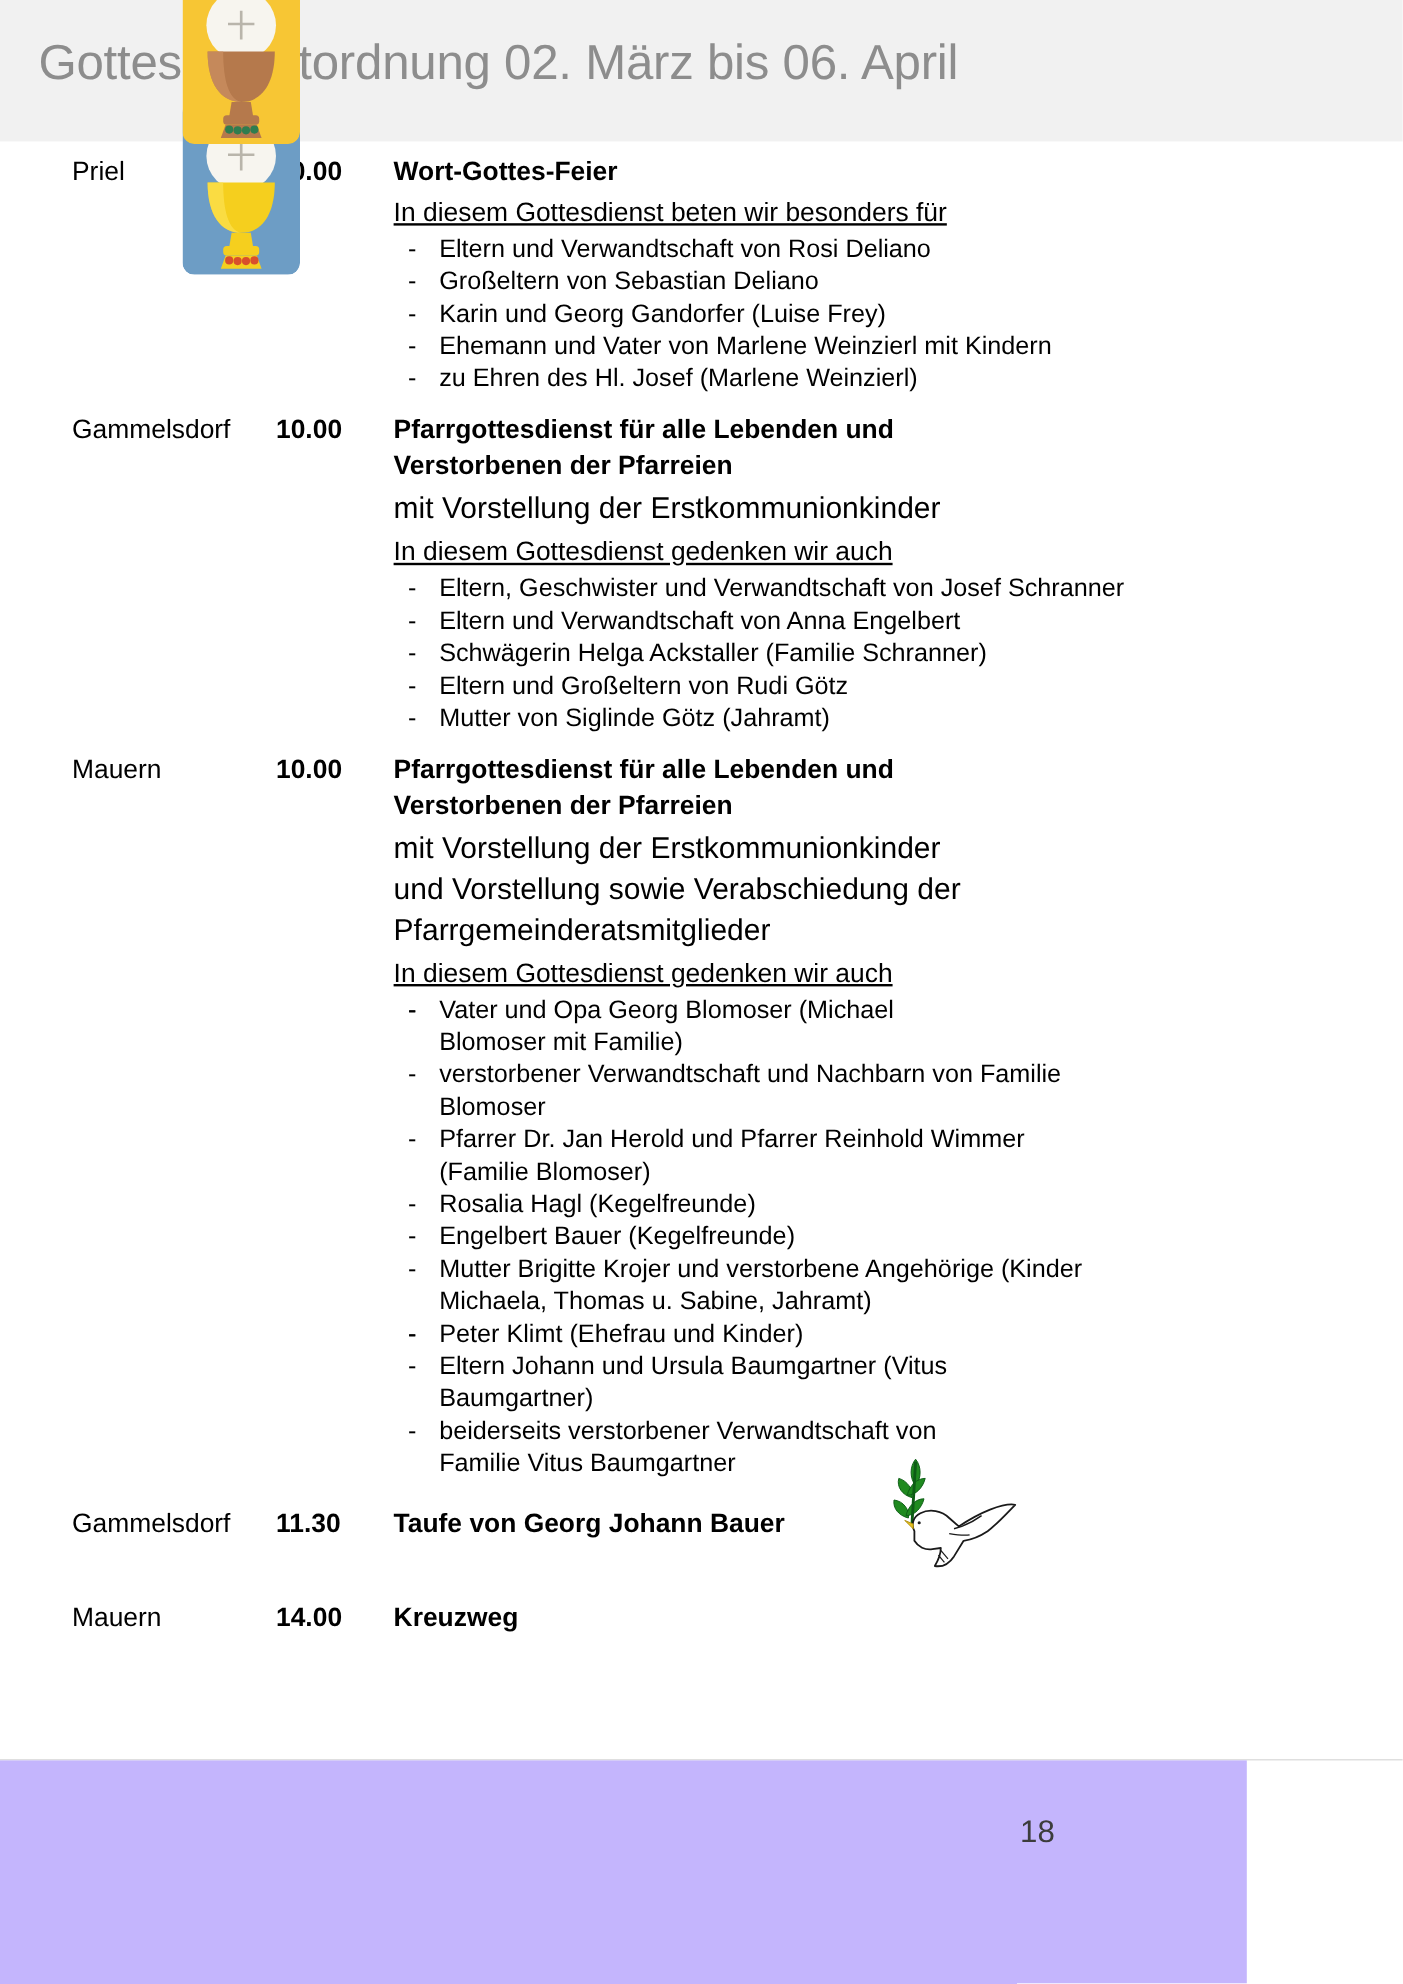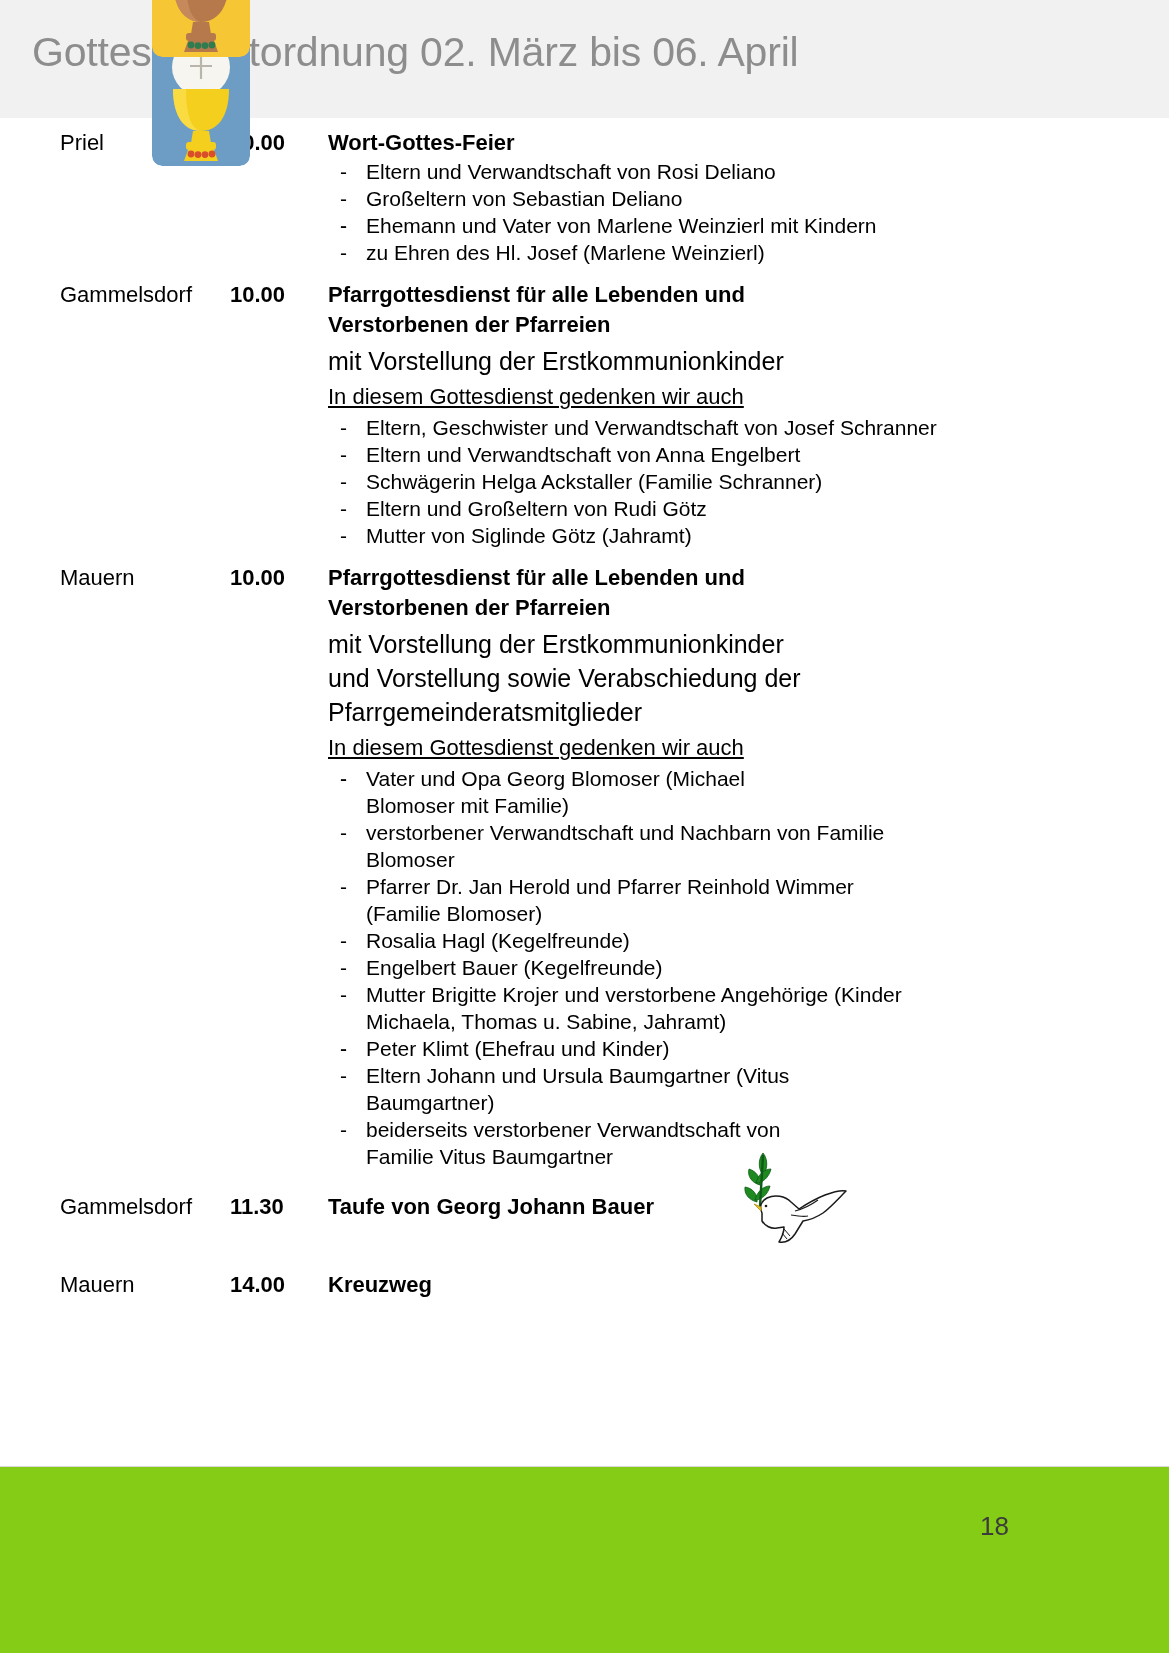--- a/index.html
+++ b/index.html
@@ -145,23 +145,23 @@
     height: 96px;
     display: inline-block;
     vertical-align: top;
   }
 
   
   .footer-band {
     position: absolute;
     left: 0;
     top: 1467px;
-    width: 1169px;
+    width: 1039px;
     height: 186px;
-    background: #84cc16;
+    background: #c4b5fd;
   }
   .page-number {
     position: absolute;
     right: 160px;
     top: 44px;
     font-size: 26px;
     color: #3c3c3c;
   }
   .divider-line {
     position: absolute;
@@ -180,24 +180,27 @@
 </div>
 
 <div class="content">
 
   <div class="service" style="padding-top:10px;">
     <div class="service-head">
       <div class="col-place">Priel</div>
       <div class="col-time">10.00</div>
       <div class="col-body">
         <div class="svc-title">Wort-Gottes-Feier</div>
+        <div class="intro-wrap">
+          <span class="svc-intro">In diesem Gottesdienst beten wir besonders für</span>
+        </div>
         <ul class="svc-list">
           <li><span class="dash">-</span><span>Eltern und Verwandtschaft von Rosi Deliano</span></li>
           <li><span class="dash">-</span><span>Großeltern von Sebastian Deliano</span></li>
-          <li><span class="dash">-</span></li>
+          <li><span class="dash">-</span><span>Karin und Georg Gandorfer (Luise Frey)</span></li>
           <li style="max-width:545px;"><span class="dash">-</span><span>Ehemann und Vater von Marlene Weinzierl mit Kindern</span></li>
           <li><span class="dash">-</span><span>zu Ehren des Hl. Josef (Marlene Weinzierl)</span></li>
         </ul>
       </div>
     </div>
   </div>
 
   <div class="service" style="padding-top:14px;">
     <div class="service-head">
       <div class="col-place">Gammelsdorf</div>

